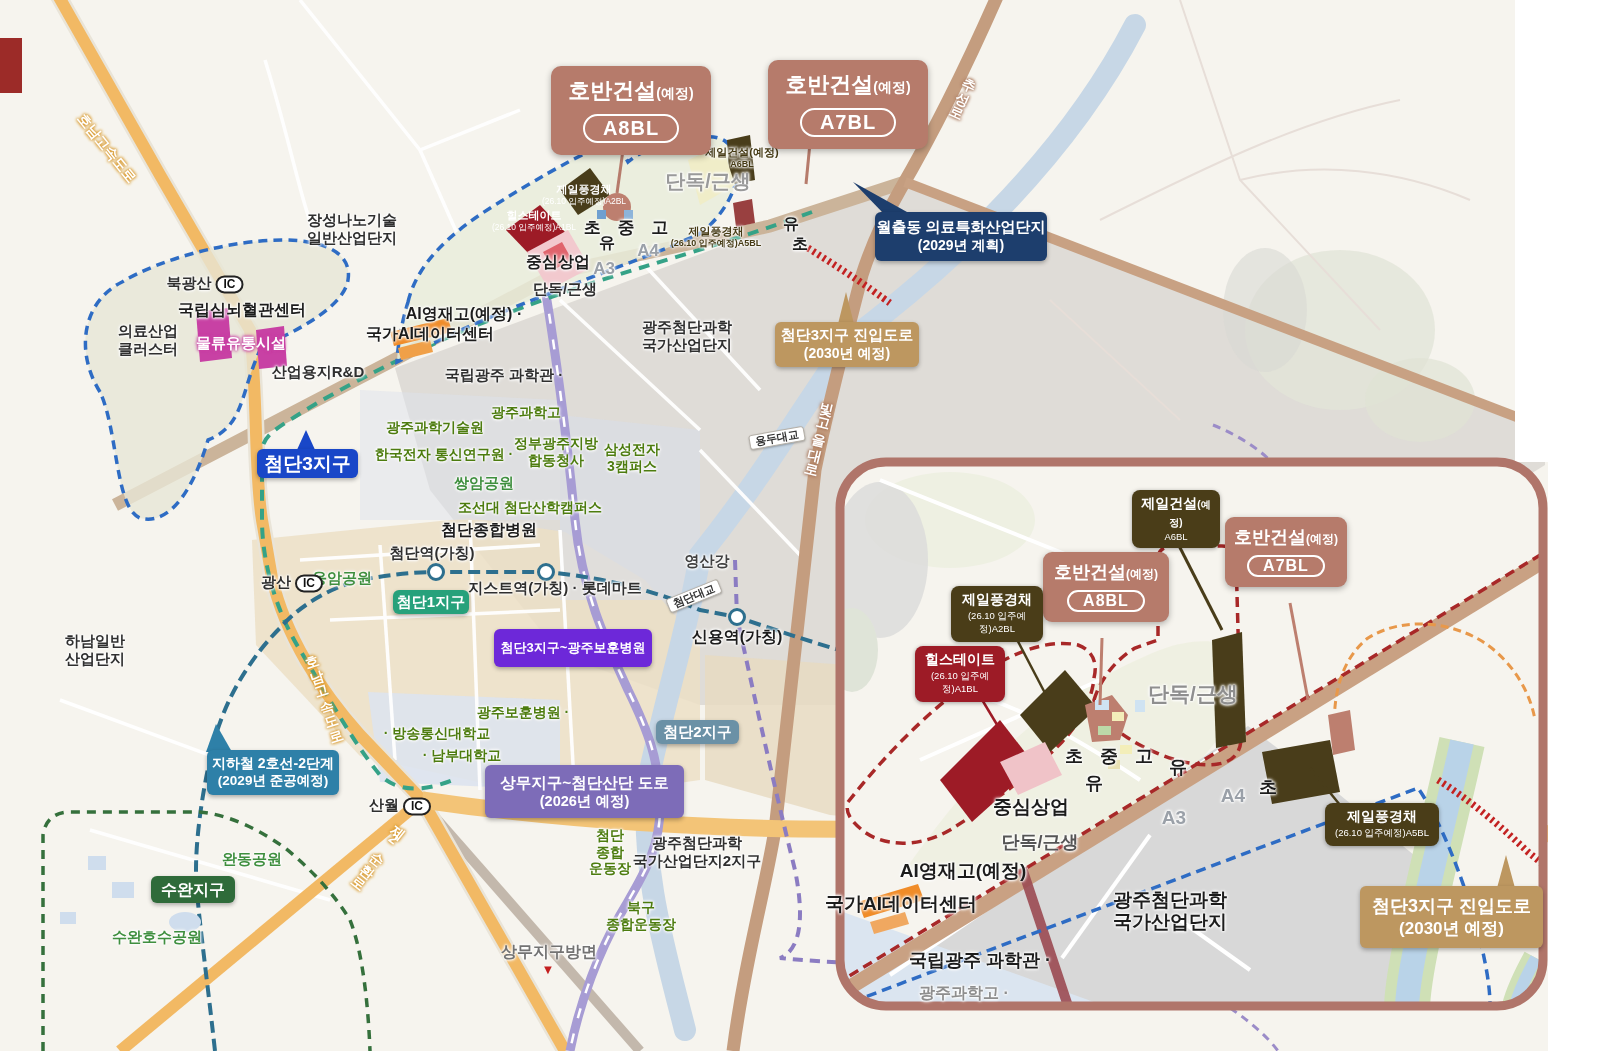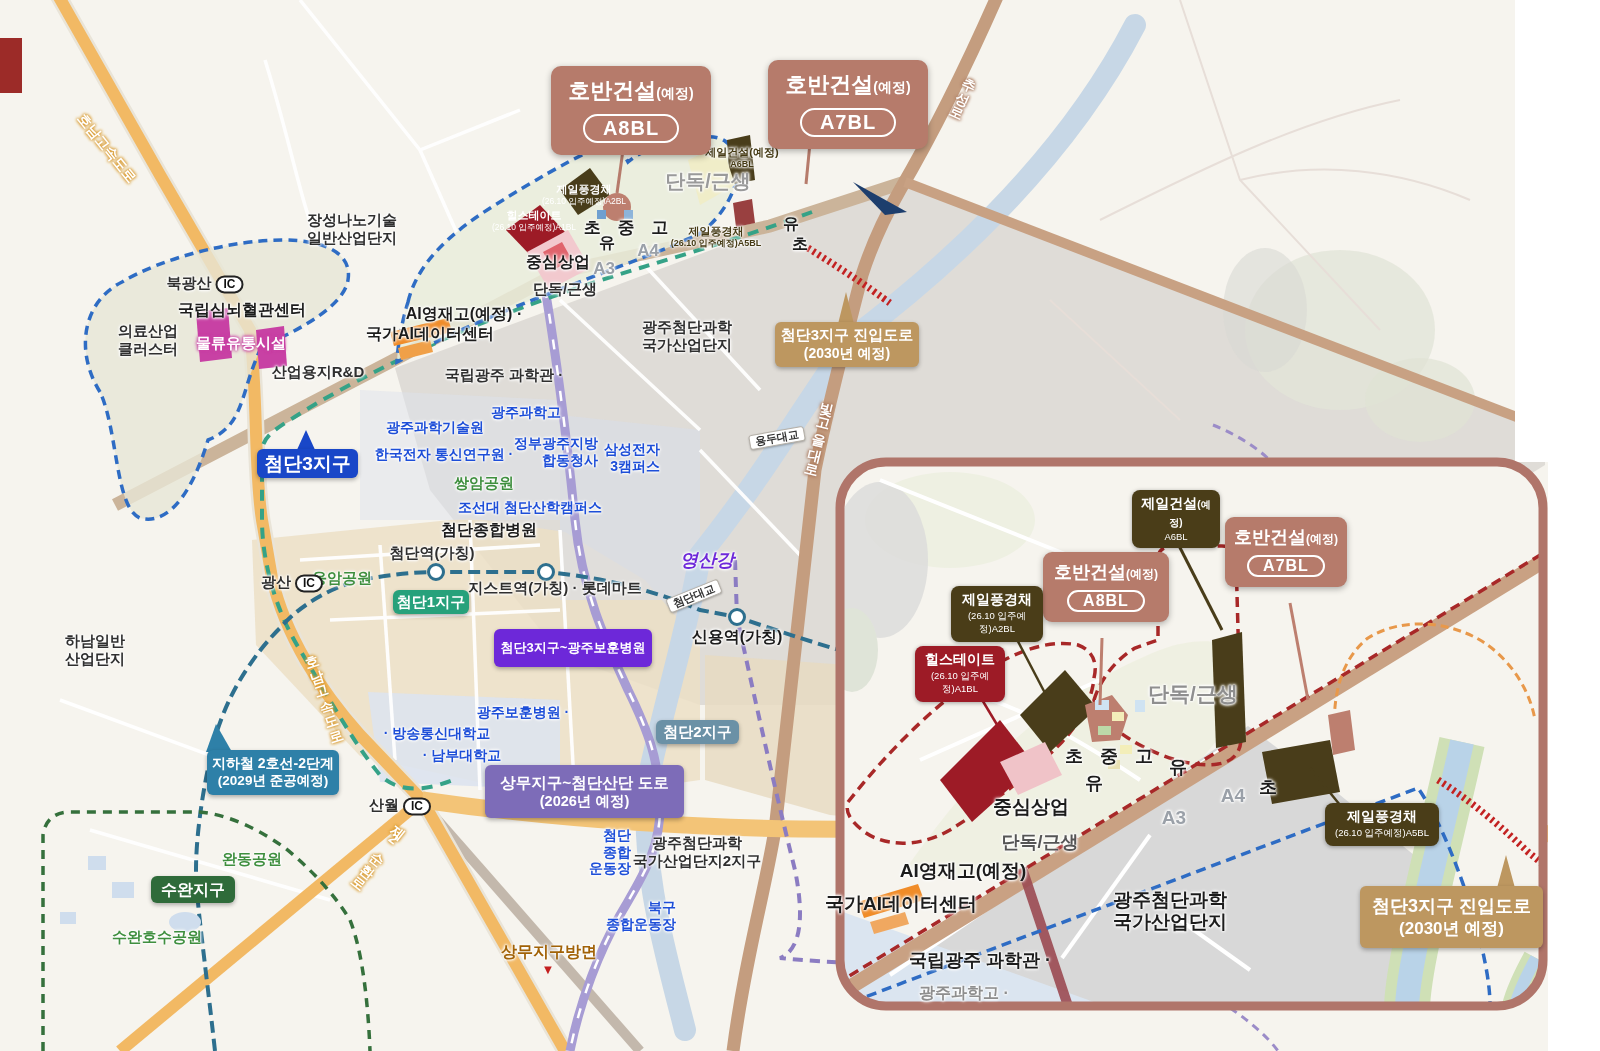--- a/index.html
+++ b/index.html
@@ -9,35 +9,35 @@
   #label-layer,#box-layer{position:absolute;left:0;top:0;width:100%;height:100%;pointer-events:none;}
   .lbl{position:absolute;transform:translate(-50%,-50%);white-space:nowrap;text-align:center;
        font-weight:700;color:#3e3e3e;font-size:14px;line-height:1.18;
        text-shadow:0 0 3px #fff,0 0 3px #fff,0 0 4px #fff,0 0 2px #fff;}
   .b15{font-size:15px;color:#2f2f2f;}
   .b16{font-size:16px;color:#1c1c1c;font-weight:800;}
   .b17{font-size:17px;color:#1c1c1c;font-weight:800;letter-spacing:6px;}
   .b18{font-size:18px;color:#1c1c1c;font-weight:800;}
   .b18s{font-size:18px;color:#1c1c1c;font-weight:800;letter-spacing:6px;}
   .b19{font-size:19px;color:#1c1c1c;font-weight:800;}
-  .n14{font-size:14px;color:#1d4ed8;text-align:right;}
+  .n14{font-size:14px;color:#4d7c0f;}
   .n16g{font-size:16px;color:#8e8e8e;}
   .green{color:#3f8f3f;font-size:15px;}
-  .blue{color:#6d28d9;font-size:18px;font-style:italic;}
+  .blue{color:#404040;font-size:15px;}
   .gray-lg{color:#9a9a9a;font-size:20px;font-weight:800;}
   .gray-xl{color:#8f8f8f;font-size:21px;font-weight:800;}
   .gray-18{color:#555;font-size:18px;font-weight:800;}
   .az{color:#9aa0a8;font-size:17px;font-weight:800;}
   .az19{color:#9aa0a8;font-size:19px;font-weight:800;}
   .wh-mag{color:#fff;font-size:15px;text-shadow:0 0 3px #c841a4,0 0 3px #c841a4,0 0 4px #c841a4;}
   .tiny-w{color:#fff;font-size:11px;text-shadow:none;}
   .tiny-w div:last-child{font-size:8.5px;font-weight:400;}
   .tiny-olive{color:#453a14;font-size:11px;}
   .tiny-olive div:last-child{font-size:9px;}
-  .red-dir{color:#a16207;font-size:16px;font-weight:800;}
+  .red-dir{color:#737373;font-size:16px;font-weight:800;}
   .red-tri{color:#c41f1f;font-size:13px;text-shadow:none;}
   .bridge{background:#fff;border:1px solid #b5b0a8;border-radius:3px;padding:0 5px;font-size:11px;
           color:#333;box-shadow:0 1px 2px rgba(0,0,0,.25);text-shadow:none;}
   .road-o{color:#fff;font-size:14px;text-shadow:0 0 3px #d99a2e,0 0 3px #d99a2e,0 0 4px #d99a2e;}
   .road-b{color:#fff;font-size:14px;text-shadow:0 0 3px #a8765a,0 0 3px #a8765a,0 0 4px #a8765a;}
   .vert{writing-mode:vertical-lr;text-orientation:upright;letter-spacing:2px;}
   .icp{display:inline-block;background:#fff;border:2px solid #222;border-radius:12px;padding:0 6px;
        font-size:12px;font-weight:800;color:#111;margin-left:4px;text-shadow:none;}
   
   .cbox{position:absolute;background:#b67b6b;border-radius:10px;color:#fff;text-align:center;
@@ -365,20 +365,24 @@
 
   <div class="cbox" style="left:551px;top:66px;width:152px">
     <div class="t"><span>호반건설</span><small>(예정)</small></div>
     <div><span class="pill">A8BL</span></div>
   </div>
   <div class="cbox" style="left:768px;top:60px;width:152px">
     <div class="t"><span>호반건설</span><small>(예정)</small></div>
     <div><span class="pill">A7BL</span></div>
   </div>
 
+  <div class="ibox" style="left:875px;top:212px;width:172px;height:49px;background:#1d3e6d">
+    <div style="font-size:15px">월출동 의료특화산업단지</div>
+    <div style="font-size:14px">(2029년 계획)</div>
+  </div>
   <div class="ibox" style="left:775px;top:322px;width:144px;height:45px;background:#bd9760">
     <div style="font-size:15px">첨단3지구 진입도로</div>
     <div style="font-size:14px">(2030년 예정)</div>
   </div>
   <div class="ibox" style="left:207px;top:750px;width:132px;height:45px;background:#2e80a8">
     <div style="font-size:14px">지하철 2호선-2단계</div>
     <div style="font-size:13.5px">(2029년 준공예정)</div>
   </div>
   <div class="ibox" style="left:485px;top:765px;width:199px;height:53px;background:#7d6cb8">
     <div style="font-size:15.5px">상무지구~첨단산단 도로</div>

